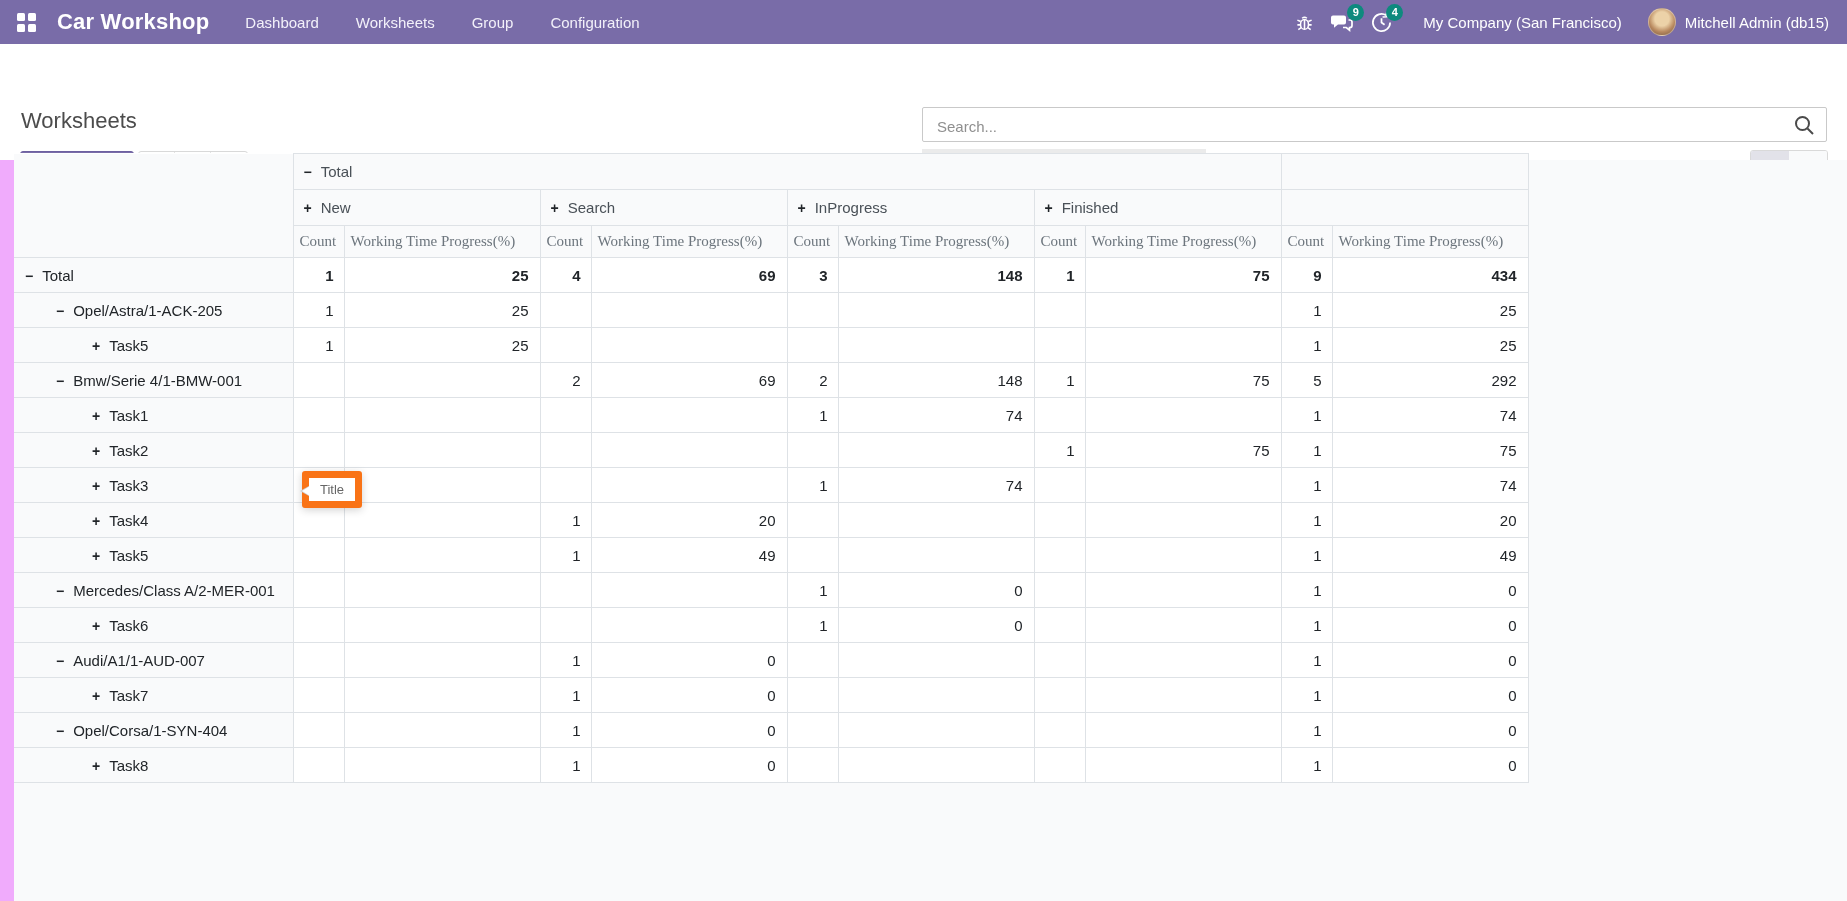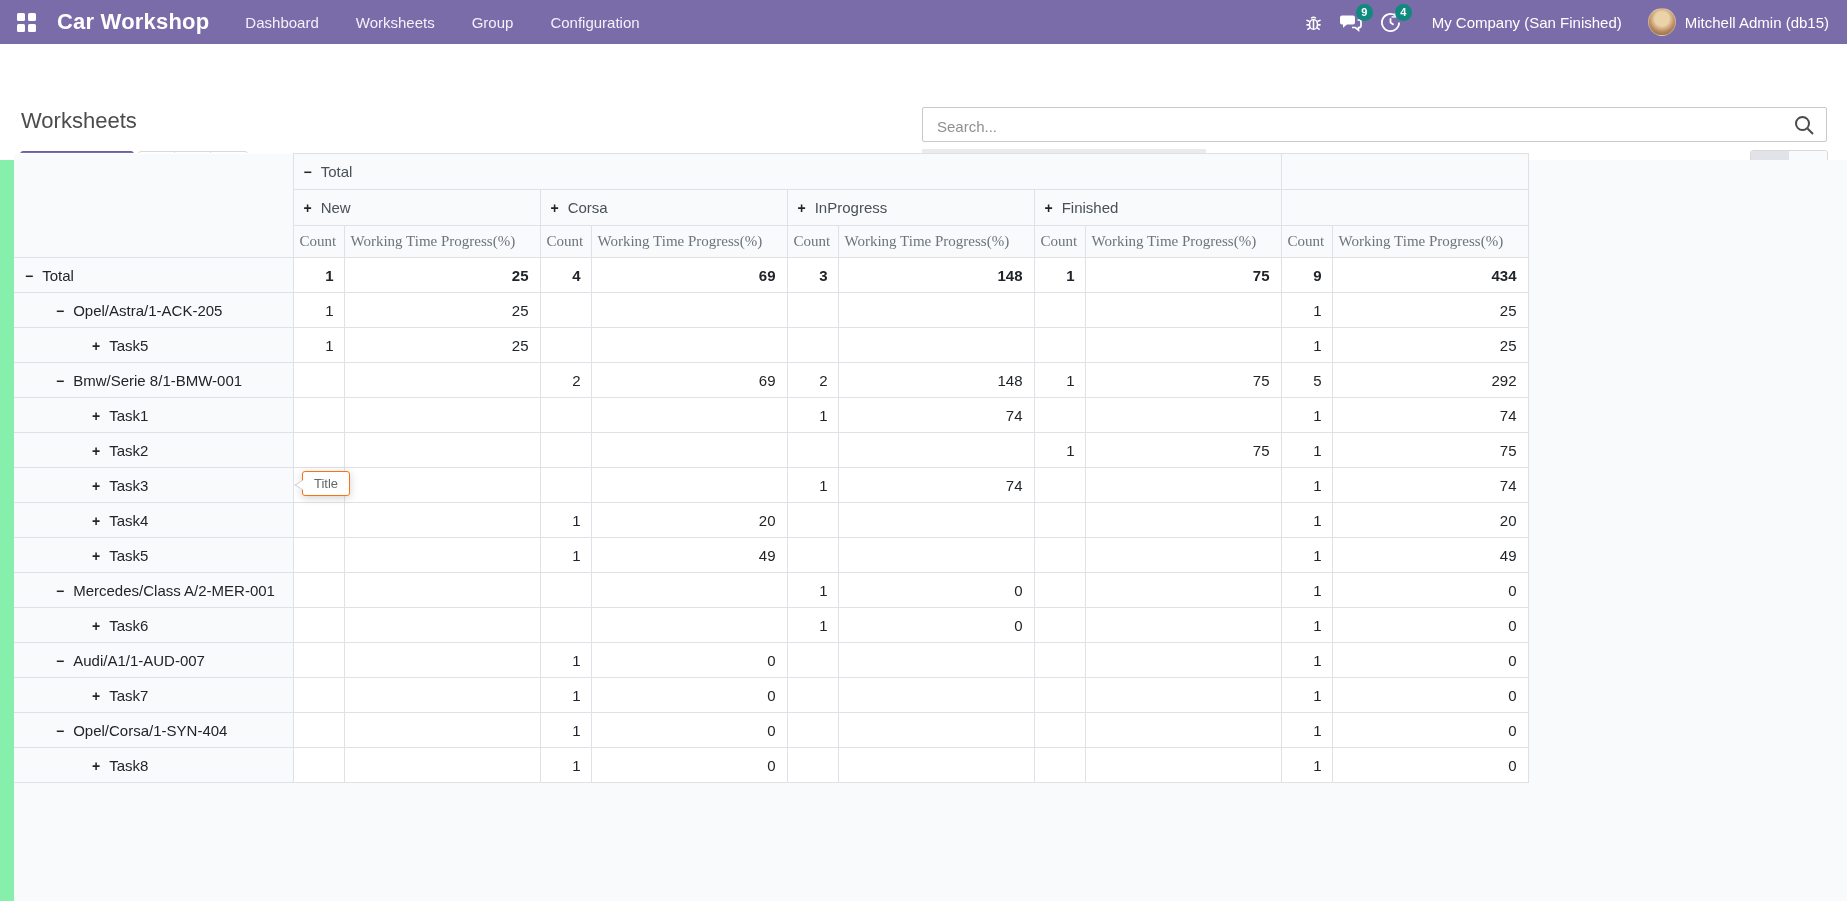--- a/index.html
+++ b/index.html
@@ -1,17 +1,17 @@
 <!DOCTYPE html>
 <html><head>
 <meta charset="utf-8">
 <style>
   * { margin:0; padding:0; box-sizing:border-box; }
   body { font-family:"Liberation Sans", sans-serif; background:#fff; }
-  .screen { position:relative; width:1847px; height:901px; background:#86efac; overflow:hidden; }
+  .screen { position:relative; width:1847px; height:901px; background:#f0abfc; overflow:hidden; }
 
   
   .navbar { position:absolute; top:0; left:0; width:100%; height:44px; background:#796CA8;
             display:flex; align-items:center; color:#fff; }
   .apps-icon { margin-left:17px; width:19px; height:19px; display:grid;
                grid-template-columns:8px 8px; grid-template-rows:8px 8px; gap:3px; cursor:pointer; }
   .apps-icon span { background:#fff; border-radius:1.5px; }
   .brand { font-size:22px; font-weight:600; margin-left:21px; letter-spacing:.2px; cursor:pointer; }
   .menu { display:flex; margin-left:36px; gap:37px; font-size:15px; }
   .menu span { color:#f3f1fa; cursor:pointer; }
@@ -74,21 +74,21 @@
   .pivot td.count { padding-right:10px; }
   .pivot td.wtp { padding-right:11px; }
   .pivot tr.bold td { font-weight:700; }
   .pivot tbody th { background:#f9fafb; font-weight:400; color:#212529; text-align:left; border-left:none; }
   .pivot tbody th .lvl0 { padding-left:1px; }
   .pivot tbody th .lvl1 { padding-left:32px; }
   .pivot tbody th .lvl2 { padding-left:68px; }
   .pivot thead tr.r1 th.tl { border-top:none; border-left:none; }
 
   
-  .tooltip { position:absolute; left:288px; top:311px; background:#fff; border:1px solid #f97316;
+  .tooltip { position:absolute; left:288px; top:311px; background:#fff; border:7px solid #f97316;
              border-radius:3px; padding:4px 11px; font-size:13px; color:#666;
              box-shadow:0 2px 8px rgba(0,0,0,.18); z-index:5; }
   .tooltip:before { content:""; position:absolute; left:-9px; top:8px; border:5px solid transparent;
                     border-right:9px solid #cfcfcf; border-left:none; }
   .tooltip:after { content:""; position:absolute; left:-7px; top:8px; border:5px solid transparent;
                    border-right:8px solid #fff; border-left:none; }
 </style>
 </head>
 <body>
 
@@ -127,21 +127,21 @@
         <span class="badge">9</span>
       </span>
       <span class="nav-icon">
         <svg width="23" height="23" viewBox="0 0 24 24" fill="none" stroke="#fff" stroke-width="1.8">
           <path d="M21 12 a9 9 0 1 1 -4.2 -7.6"></path>
           <path d="M17 1.8 l0.3 4.2 -4.2 0.3" stroke-width="1.6"></path>
           <path d="M12 7.5 V12 l3.2 2.4"></path>
         </svg>
         <span class="badge">4</span>
       </span>
-      <span class="company">My Company (San Finished)</span>
+      <span class="company">My Company (San Francisco)</span>
       <span class="avatar"></span>
       <span class="user">Mitchell Admin (db15)</span>
     </div>
   </header>
 
   <div class="control-panel">
     <div class="page-title">Worksheets</div>
 
     <button class="btn-measures">
       <span>Measures</span>
@@ -236,21 +236,21 @@
           <col style="width: 196px;">
         </colgroup>
         <thead>
           <tr class="r1">
             <th class="rowhead tl" rowspan="3"></th>
             <th colspan="8"><span class="expicon">−</span><span>Total</span></th>
             <th colspan="2"></th>
           </tr>
           <tr class="r2">
             <th colspan="2"><span class="expicon">+</span><span>New</span></th>
-            <th colspan="2"><span class="expicon">+</span><span>Corsa</span></th>
+            <th colspan="2"><span class="expicon">+</span><span>Search</span></th>
             <th colspan="2"><span class="expicon">+</span><span>InProgress</span></th>
             <th colspan="2"><span class="expicon">+</span><span>Finished</span></th>
             <th colspan="2"></th>
           </tr>
           <tr class="r3">
             <th><span>Count</span></th>
             <th><span>Working Time Progress(%)</span></th>
             <th><span>Count</span></th>
             <th><span>Working Time Progress(%)</span></th>
             <th><span>Count</span></th>
@@ -295,21 +295,21 @@
             <td class="count"><span></span></td>
             <td class="wtp"><span></span></td>
             <td class="count"><span></span></td>
             <td class="wtp"><span></span></td>
             <td class="count"><span></span></td>
             <td class="wtp"><span></span></td>
             <td class="count"><span>1</span></td>
             <td class="wtp"><span>25</span></td>
           </tr>
           <tr>
-            <th><span class="lvl1"><span class="expicon">−</span><span>Bmw/Serie 8/1-BMW-001</span></span></th>
+            <th><span class="lvl1"><span class="expicon">−</span><span>Bmw/Serie 4/1-BMW-001</span></span></th>
             <td class="count"><span></span></td>
             <td class="wtp"><span></span></td>
             <td class="count"><span>2</span></td>
             <td class="wtp"><span>69</span></td>
             <td class="count"><span>2</span></td>
             <td class="wtp"><span>148</span></td>
             <td class="count"><span>1</span></td>
             <td class="wtp"><span>75</span></td>
             <td class="count"><span>5</span></td>
             <td class="wtp"><span>292</span></td>

